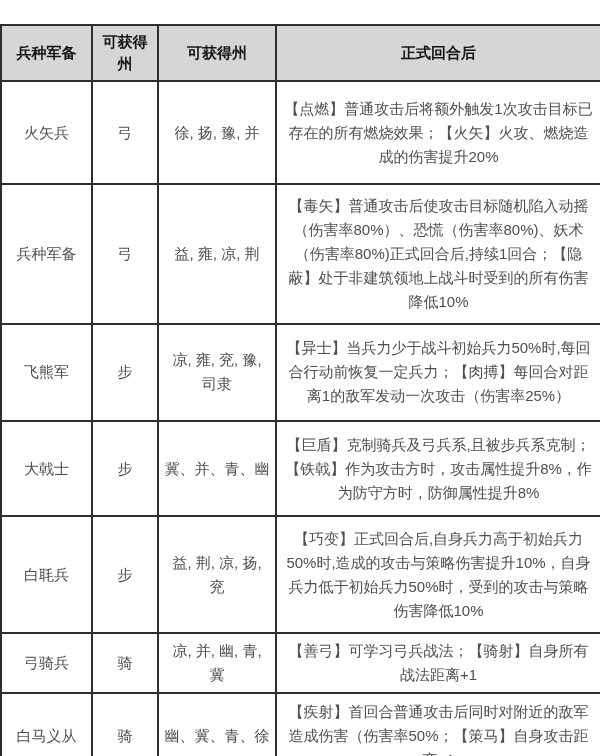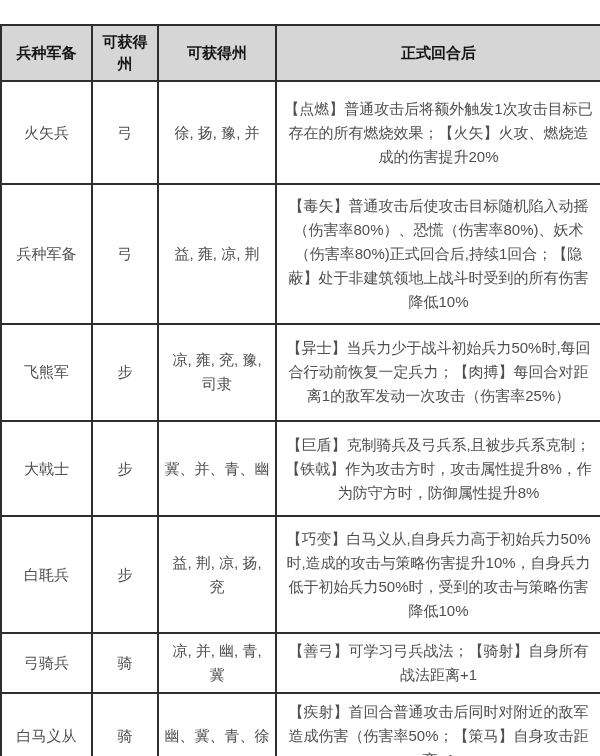--- a/index.html
+++ b/index.html
@@ -86,21 +86,21 @@
         <tr style="height: 86px;">
           <td class="name-cell">大戟士</td>
           <td class="troop-cell">步</td>
           <td class="states-cell">冀、并、青、幽</td>
           <td class="effect-cell">【巨盾】克制骑兵及弓兵系,且被步兵系克制；【铁戟】作为攻击方时，攻击属性提升8%，作为防守方时，防御属性提升8%</td>
         </tr>
         <tr style="height: 105px;">
           <td class="name-cell">白毦兵</td>
           <td class="troop-cell">步</td>
           <td class="states-cell">益, 荆, 凉, 扬, 兖</td>
-          <td class="effect-cell">【巧变】白马义从,自身兵力高于初始兵力50%时,造成的攻击与策略伤害提升10%，自身兵力低于初始兵力50%时，受到的攻击与策略伤害降低10%</td>
+          <td class="effect-cell">【巧变】正式回合后,自身兵力高于初始兵力50%时,造成的攻击与策略伤害提升10%，自身兵力低于初始兵力50%时，受到的攻击与策略伤害降低10%</td>
         </tr>
         <tr style="height: 47px;">
           <td class="name-cell">弓骑兵</td>
           <td class="troop-cell">骑</td>
           <td class="states-cell">凉, 并, 幽, 青, 冀</td>
           <td class="effect-cell">【善弓】可学习弓兵战法；【骑射】自身所有战法距离+1</td>
         </tr>
         <tr style="height: 74px;">
           <td class="name-cell">白马义从</td>
           <td class="troop-cell">骑</td>

